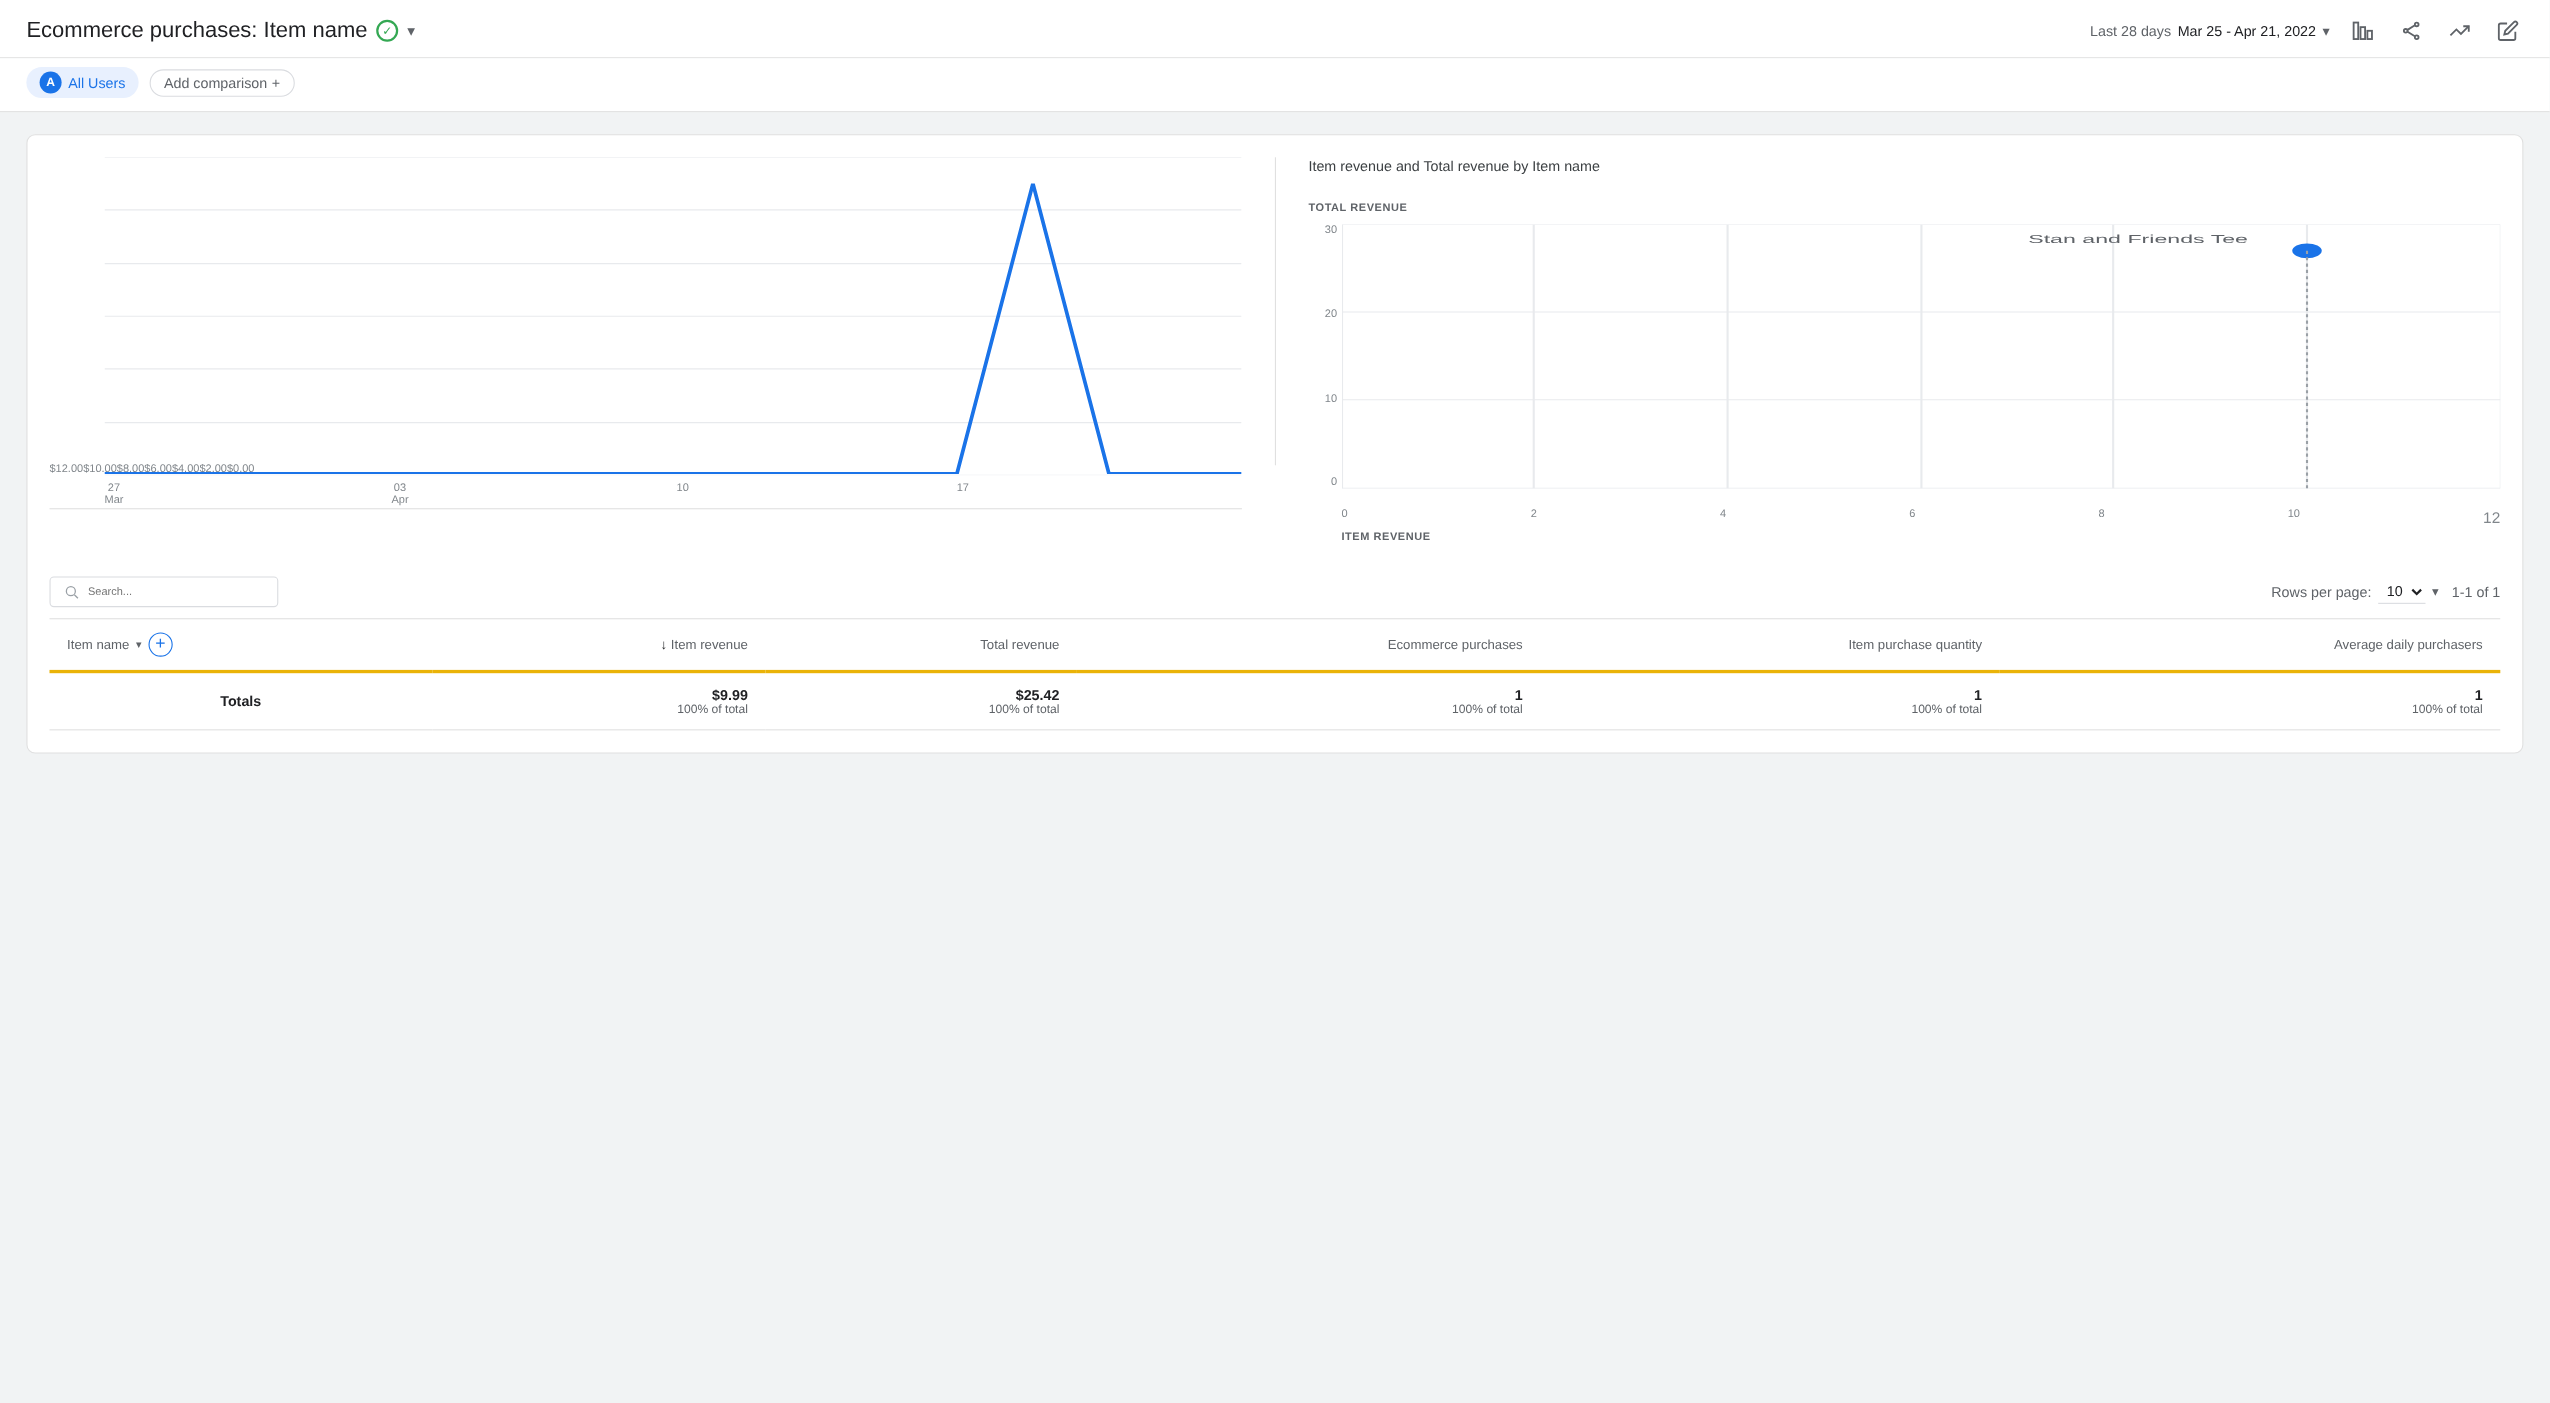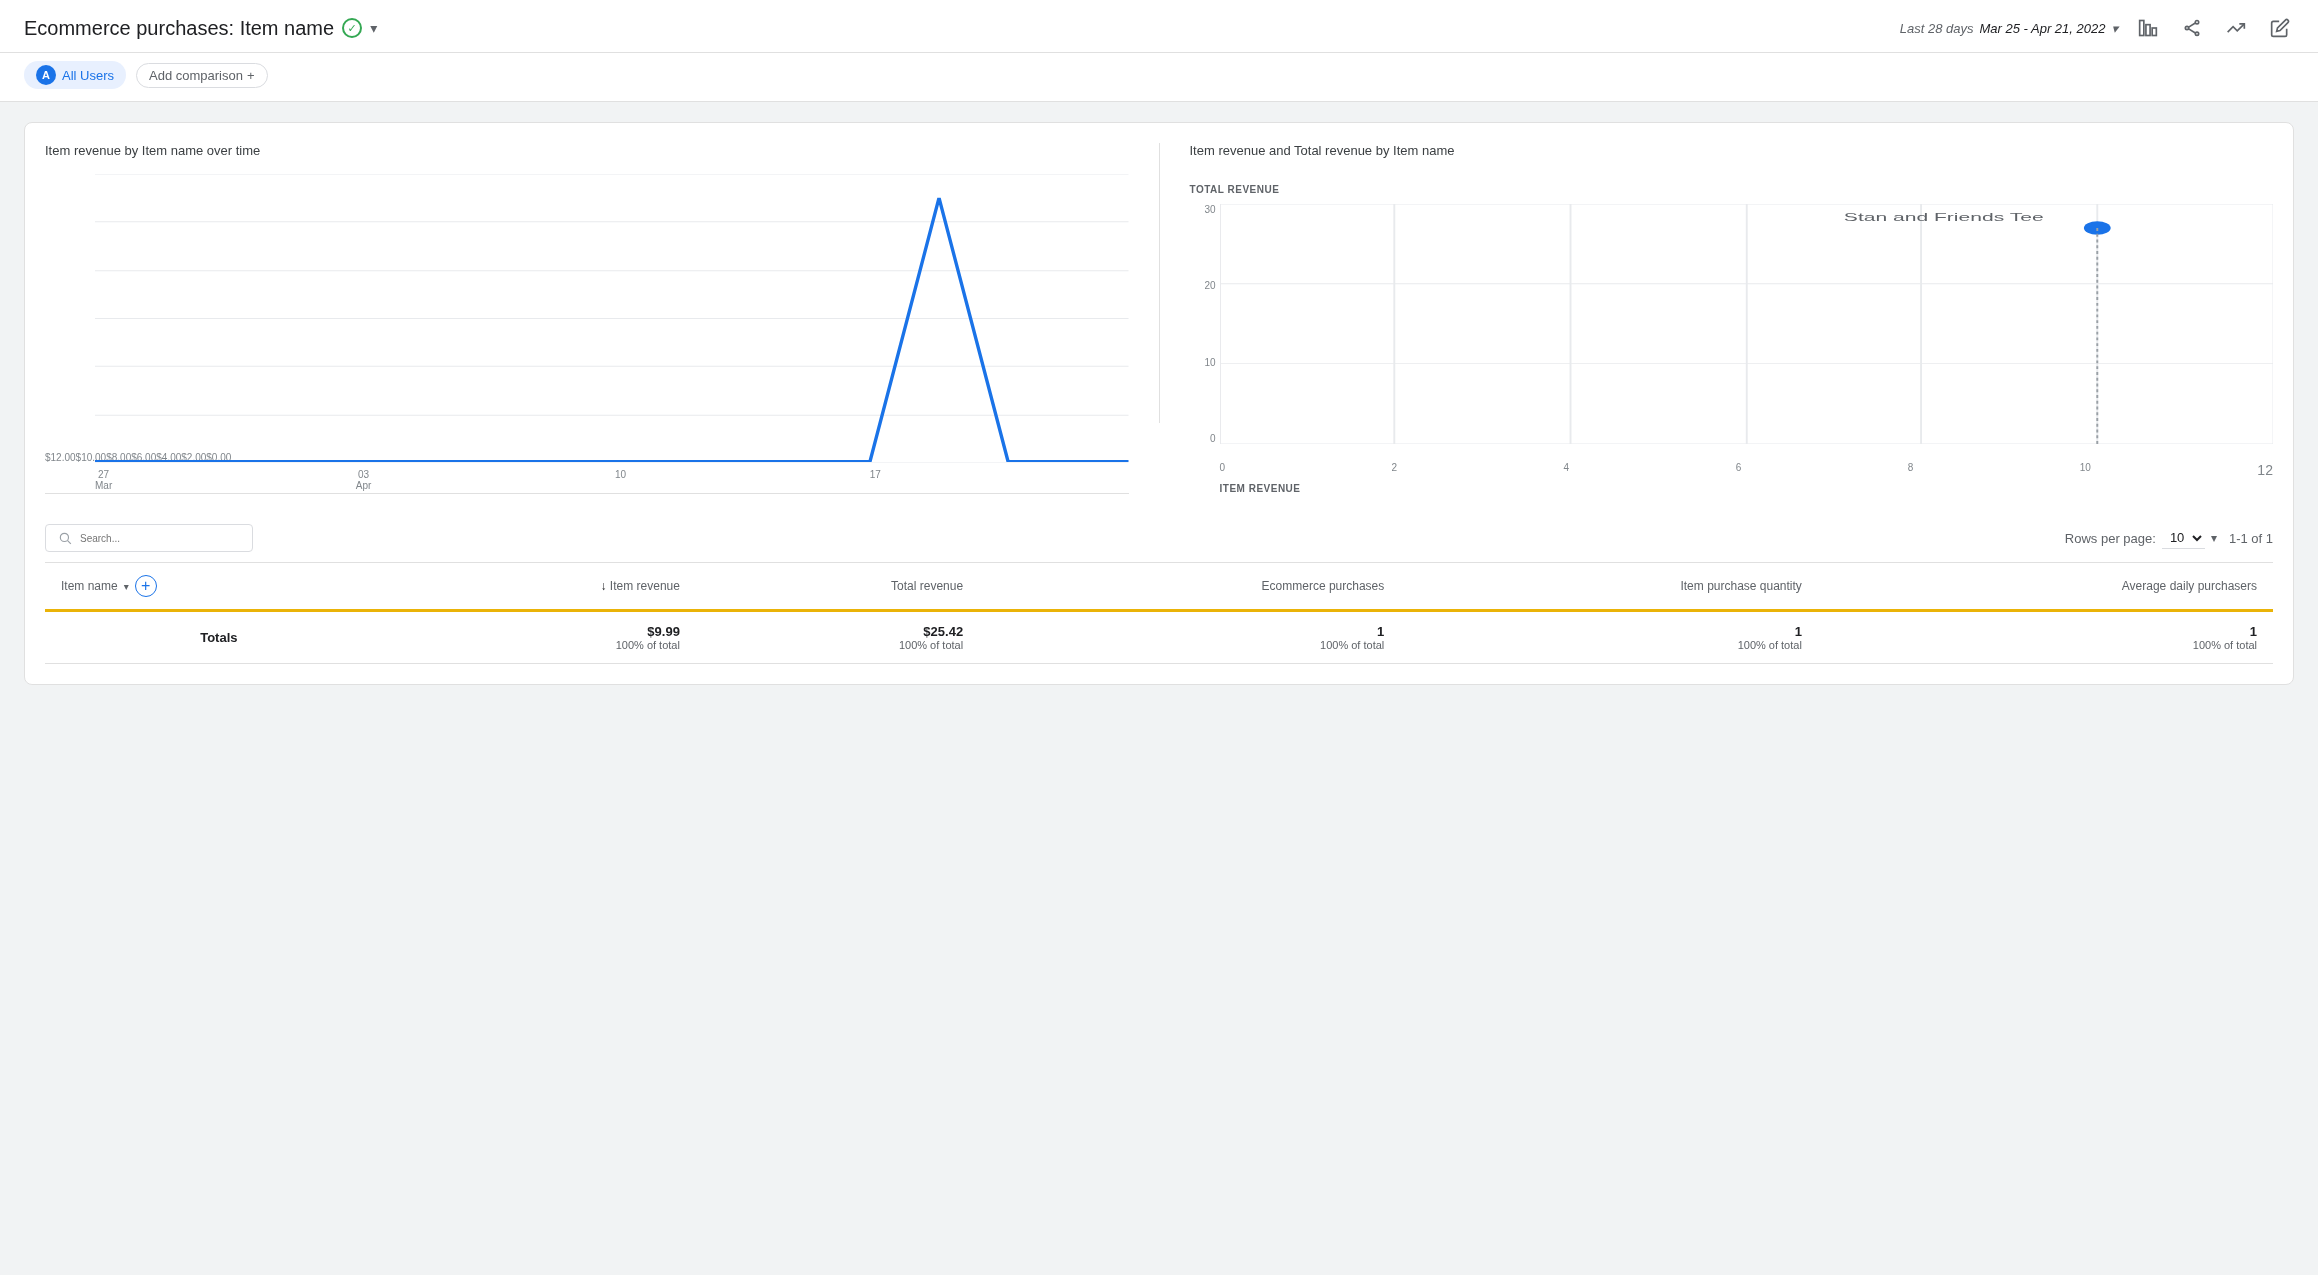--- a/index.html
+++ b/index.html
@@ -47,21 +47,20 @@
       display: flex;
       align-items: center;
       gap: 16px;
     }
     .date-range {
       display: flex;
       align-items: flex-end;
       gap: 6px;
       font-size: 13px;
       color: #5f6368;
-      font-style: italic;
     }
     .date-range .date-text {
       font-size: 13px;
       color: #202124;
       font-weight: 500;
     }
     .header-icon-btn {
       background: none;
       border: none;
       cursor: pointer;
@@ -311,21 +310,20 @@
     <span>+</span>
   </button>
 </div>
 
 <div class="main-content">
   <div class="card">
 
     <div class="charts-section">
 
       <div class="chart-left">
-        <div class="chart-title">Item revenue by Item name over time</div>
         <div class="line-chart-container">
 
           <div style="position:absolute; left:0; top:0; bottom:30px; width:50px; display:flex; justify-content:space-between; align-items:flex-end; padding-right:6px;">
             <span style="font-size:10px;color:#80868b;">$12.00</span>
             <span style="font-size:10px;color:#80868b;">$10.00</span>
             <span style="font-size:10px;color:#80868b;">$8.00</span>
             <span style="font-size:10px;color:#80868b;">$6.00</span>
             <span style="font-size:10px;color:#80868b;">$4.00</span>
             <span style="font-size:10px;color:#80868b;">$2.00</span>
             <span style="font-size:10px;color:#80868b;">$0.00</span>

